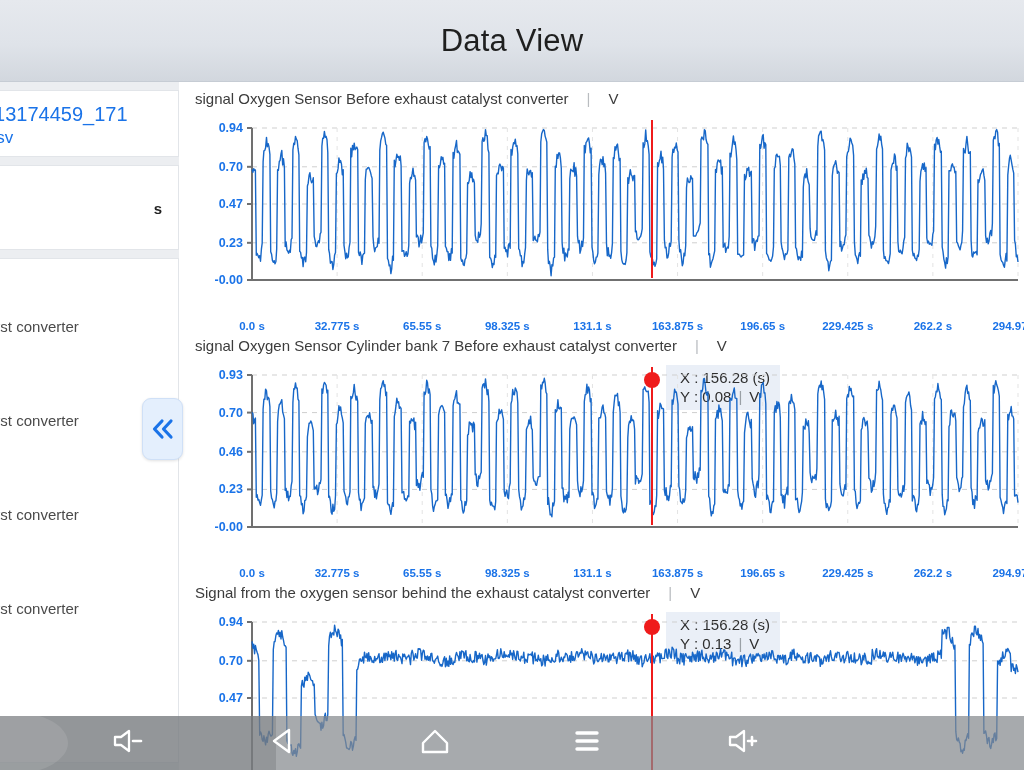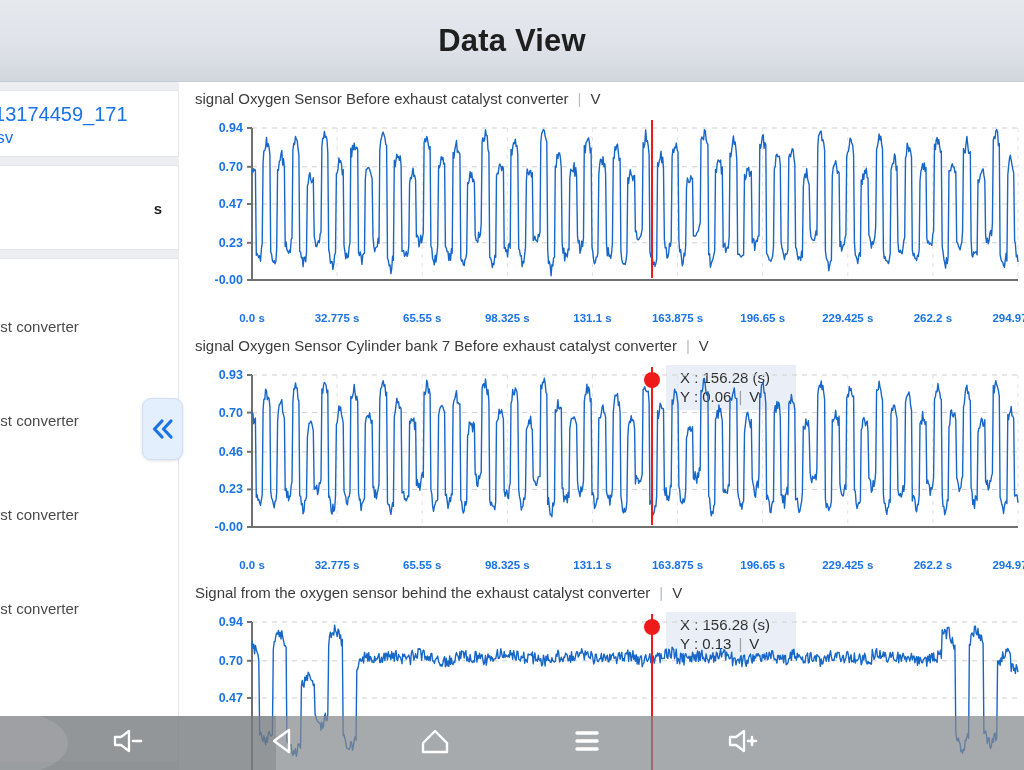--- a/index.html
+++ b/index.html
@@ -12,21 +12,21 @@
   #root { position: relative; width: 1024px; height: 770px; overflow: hidden; }
 
   
   .app-header {
     position: absolute; left: 0; top: 0; width: 1024px; height: 82px;
     background: linear-gradient(180deg, #e6e9ee 0%, #dfe3e9 55%, #d2d7de 100%);
     border-bottom: 1px solid #c6ccd4;
     display: flex; align-items: center; justify-content: center;
   }
   .app-title {
-    font-size: 31px; color: #1f1f1f; font-weight: 700; letter-spacing: .2px;
+    font-size: 31px; color: #1f1f1f; font-weight: 400; letter-spacing: .2px;
   }
 
   
   .body-row { position: absolute; left: 0; top: 82px; width: 1024px; height: 688px; }
 
   
   .sidebar {
     position: absolute; left: 0; top: 0; width: 179px; height: 688px;
     background: #eceef1; overflow: hidden;
   }
@@ -69,40 +69,40 @@
 
   
   .charts {
     position: absolute; left: 190px; top: 0; width: 834px; height: 688px;
     background: #ffffff; overflow: hidden;
   }
   .chart-block { position: absolute; left: 0; width: 834px; }
   .chart-head {
     position: absolute; left: 5px; top: 0;
     font-size: 15px; color: #3c3c3c; white-space: nowrap;
-    display: flex; align-items: center; gap: 9px;
+    display: flex; align-items: center; gap: 18px;
   }
   .head-sep { color: #b9bcc0; font-size: 15px; }
   .head-unit { color: #3c3c3c; font-size: 15px; }
 
   .plot-wrap { position: absolute; left: 0; width: 834px; }
   .plot-svg { display: block; }
 
   .xaxis-row {
-    position: absolute; left: 0; width: 834px; height: 18px;
+    position: absolute; left: 0; width: 834px; height: 18px; margin-top: 8px;
   }
   .xtick {
     position: absolute; font-size: 11.5px; font-weight: bold; color: #1a73e8;
     transform: translateX(-50%); white-space: nowrap;
   }
 
   
   .tooltip {
     position: absolute; background: rgba(232,238,246,.93);
-    padding: 3px 26px 4px 14px; white-space: nowrap;
+    padding: 3px 10px 4px 14px; white-space: nowrap;
     font-size: 15px; color: #2f2f2f; line-height: 19px;
   }
   .tt-line { display: flex; align-items: center; gap: 7px; }
   .tt-sep { color: #9aa0a6; }
   .cursor-dot {
     position: absolute; width: 16px; height: 16px; border-radius: 50%;
     background: #ef1b1b; z-index: 12;
   }
   .cursor-line {
     position: absolute; width: 2px; background: #ef1b1b; z-index: 11;
@@ -229,21 +229,21 @@
         </div>
 
         <div class="cursor-line" style="left:461px;top:30px;height:158px"></div>
         <div class="cursor-dot" style="left:454px;top:282px"></div>
 
         <div class="tooltip" style="left:476px;top:275px">
           <div class="tt-line">
             <span>X : 156.28 (s)</span>
           </div>
           <div class="tt-line">
-            <span>Y : 0.06</span>
+            <span>Y : 0.08</span>
             <span class="tt-sep">|</span>
             <span>V</span>
           </div>
         </div>
 
         <div class="xaxis-row" id="xax1" style="top:222px">
             <div class="xtick" style="left: 62px;">0.0 s</div>
             <div class="xtick" style="left: 147.111px;">32.775 s</div>
             <div class="xtick" style="left: 232.222px;">65.55 s</div>
             <div class="xtick" style="left: 317.333px;">98.325 s</div>

